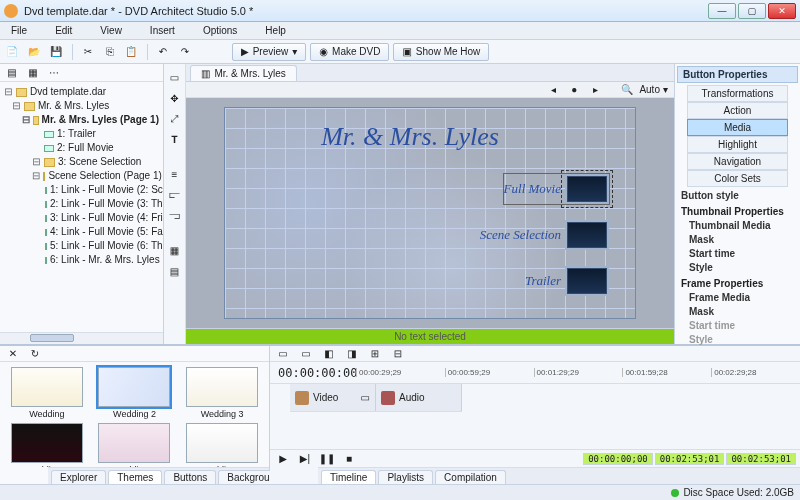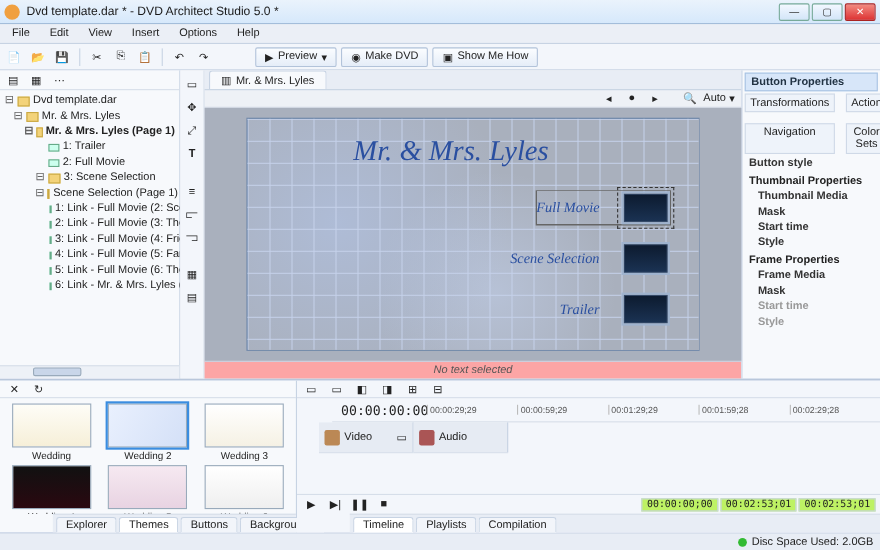--- a/index.html
+++ b/index.html
@@ -7,21 +7,21 @@
 
 
 .titlebar { height:22px; background:linear-gradient(#eaf3fc,#d6e8fb); border-bottom:1px solid #9db9d8; display:flex; align-items:center; padding:0 4px; }
 .titlebar .appicon { width:14px; height:14px; background:#f0a040; border-radius:50%; margin-right:6px; }
 .titlebar .title { flex:1; font-size:11px; color:#1a1a1a; }
 .winbtns { display:flex; gap:2px; }
 .winbtn { width:28px; height:16px; border:1px solid #7a9; border-radius:2px; background:linear-gradient(#f3f8ff,#d3e5f8); display:flex; align-items:center; justify-content:center; font-size:9px; }
 .winbtn.close { background:linear-gradient(#f28b82,#d33); color:#fff; border-color:#a22; }
 
 
-.menubar { height:18px; background:#ebeff6; border-bottom:1px solid #c7d3e3; display:flex; align-items:center; padding:0 4px; gap:4px; }
+.menubar { height:18px; background:#ebeff6; border-bottom:1px solid #c7d3e3; display:flex; align-items:center; padding:0 4px; gap:14px; }
 .menuitem { padding:1px 7px; cursor:default; }
 
 
 .maintoolbar { height:24px; background:#f3f6fb; border-bottom:1px solid #c7d3e3; display:flex; align-items:center; padding:0 4px; gap:4px; }
 .tbtn { width:18px; height:18px; border:1px solid transparent; display:flex; align-items:center; justify-content:center; border-radius:2px; }
 .bigbtn { height:18px; border:1px solid #b2c3da; background:linear-gradient(#fbfdff,#e5edf8); border-radius:2px; padding:0 8px; display:flex; align-items:center; gap:4px; }
 .sep { width:1px; height:16px; background:#c7d3e3; margin:0 2px; }
 
 
 .main { display:flex; height:280px; }
@@ -46,31 +46,31 @@
 .ctop { height:16px; display:flex; align-items:center; justify-content:flex-end; gap:3px; padding:0 6px; border-bottom:1px solid #d6dee9; }
 .canvas { flex:1; background:#a9b0bd; display:flex; align-items:center; justify-content:center; position:relative; overflow:hidden; }
 .page { width:410px; height:210px; background:linear-gradient(120deg,#e8eefc 0%,#d8e2f6 35%,#e5ecfa 60%,#d2ddf3 100%); position:relative; box-shadow:0 0 0 1px #7189aa; 
   background-image:
    linear-gradient(#c5d1ea 1px,transparent 1px),
    linear-gradient(90deg,#c5d1ea 1px,transparent 1px),
    radial-gradient(circle at 20% 45%, rgba(180,200,240,.5) 0%, transparent 45%),
    radial-gradient(circle at 55% 75%, rgba(200,215,245,.45) 0%, transparent 40%);
   background-size:20px 20px,20px 20px,auto,auto; }
 .ptitle { position:absolute; top:14px; left:0; right:40px; text-align:center; font-family:"Brush Script MT","Segoe Script",cursive; font-size:26px; font-style:italic; color:#2a4fa0; }
-.mbtn { position:absolute; right:26px; display:flex; align-items:center; gap:20px; }
+.mbtn { position:absolute; right:26px; display:flex; align-items:center; gap:4px; }
 .mbtn .lab { font-family:"Segoe Script",cursive; font-style:italic; color:#2a4fa0; font-size:13px; }
 .thumb3d { width:44px; height:30px; background:linear-gradient(#0c1a2e,#1b3354); border:2px solid #9fb3ce; box-shadow:0 0 0 1px #354a68 inset; }
 .mbtn.sel .thumb3d { outline:1px dashed #333; outline-offset:3px; }
 .mbtn.sel { box-shadow:0 0 0 1px #666; }
-.status { height:16px; border-top:1px solid #c7d3e3; display:flex; align-items:center; justify-content:center; font-size:10px; background:#fca5a5; color:#555;font-style:italic; }
+.status { height:16px; border-top:1px solid #c7d3e3; display:flex; align-items:center; justify-content:center; font-size:10px; background:#84cc16; color:#555; }
 
 
 .rightpanel { width:126px; background:#f7f9fc; border-left:1px solid #c7d3e3; display:flex; flex-direction:column; font-size:10px; }
 .rp-head { background:#d7e6f9; border:1px solid #a9c3e3; padding:2px 5px; font-weight:bold; color:#234; margin:2px; }
-.rp-grid { display:grid; grid-template-columns:1fr 1fr 1fr 1fr; gap:10px; padding:0 2px; }
+.rp-grid { display:grid; grid-template-columns:1fr; gap:0; padding:0 12px; }
 .rp-cell { background:#eef3fa; border:1px solid #cfd9e7; padding:2px 4px; text-align:center; }
 .rp-cell.sel { background:#bfe0ff; border-color:#5aa0e0; }
 .rp-list { padding:2px 6px; line-height:14px; }
 .rp-sub { color:#333;font-weight:bold; }
 .rp-group { font-weight:bold; margin-top:2px; }
 .rp-dim { color:#999; }
 
 
 .bottom { display:flex; height:140px; border-top:2px solid #b9c7db; }
 .themes { width:270px; background:#f7f9fc; border-right:1px solid #c7d3e3; display:flex; flex-direction:column; }
@@ -79,21 +79,21 @@
 .th-item { display:flex; flex-direction:column; align-items:center; gap:2px; }
 .th-prev { width:72px; height:40px; border:1px solid #9ab; background:#fff; }
 .th-item.sel .th-prev { outline:2px solid #3a8de0; }
 .th-lab { font-size:9px; }
 .tabsrow { height:17px; display:flex; align-items:flex-end; gap:2px; padding:0 3px; border-top:1px solid #d6dee9; background:#e8edf5;margin-left:48px; }
 .tab { padding:1px 8px; background:#f2f5fa; border:1px solid #c7d3e3; border-bottom:none; border-radius:3px 3px 0 0; font-size:10px; }
 .tab.act { background:#fff; }
 
 .timeline { flex:1; display:flex; flex-direction:column; background:#f3f6fb; }
 .tl-tools { height:16px; border-bottom:1px solid #d6dee9; display:flex; align-items:center; padding:0 4px; gap:5px; }
-.tl-head { height:22px; display:flex; align-items:center; border-bottom:1px solid #d6dee9;margin-left:32px; }
+.tl-head { height:22px; display:flex; align-items:center; border-bottom:1px solid #d6dee9; }
 .tl-tc { width:86px; font-family:monospace; font-size:12px; padding-left:8px; }
 .tl-ruler { flex:1; position:relative; font-size:8px; color:#555; display:flex;justify-content:flex-end; }
 .tick { flex:1; border-left:1px solid #bbb; padding-left:2px; display:flex; align-items:center; }
 .tracks { flex:1; display:flex; flex-direction:row;margin-left:20px; }
 .trow { display:flex; height:28px; border-bottom:1px solid #d6dee9; }
 .thead { width:86px; background:#e6ebf3; border-right:1px solid #c7d3e3; display:flex; align-items:center; padding:0 5px; gap:4px; }
 .tricon { width:14px; height:14px; background:#b85; border-radius:2px; }
 .tricon.aud { background:#a55; }
 .tbody { flex:1; position:relative; background:repeating-linear-gradient(90deg,#f7fafd 0 48px,#eef3f9 48px 96px); overflow:hidden; }
 .clip { position:absolute; top:2px; bottom:2px; background:#cdd8e9; border:1px solid #7a95b8; }

